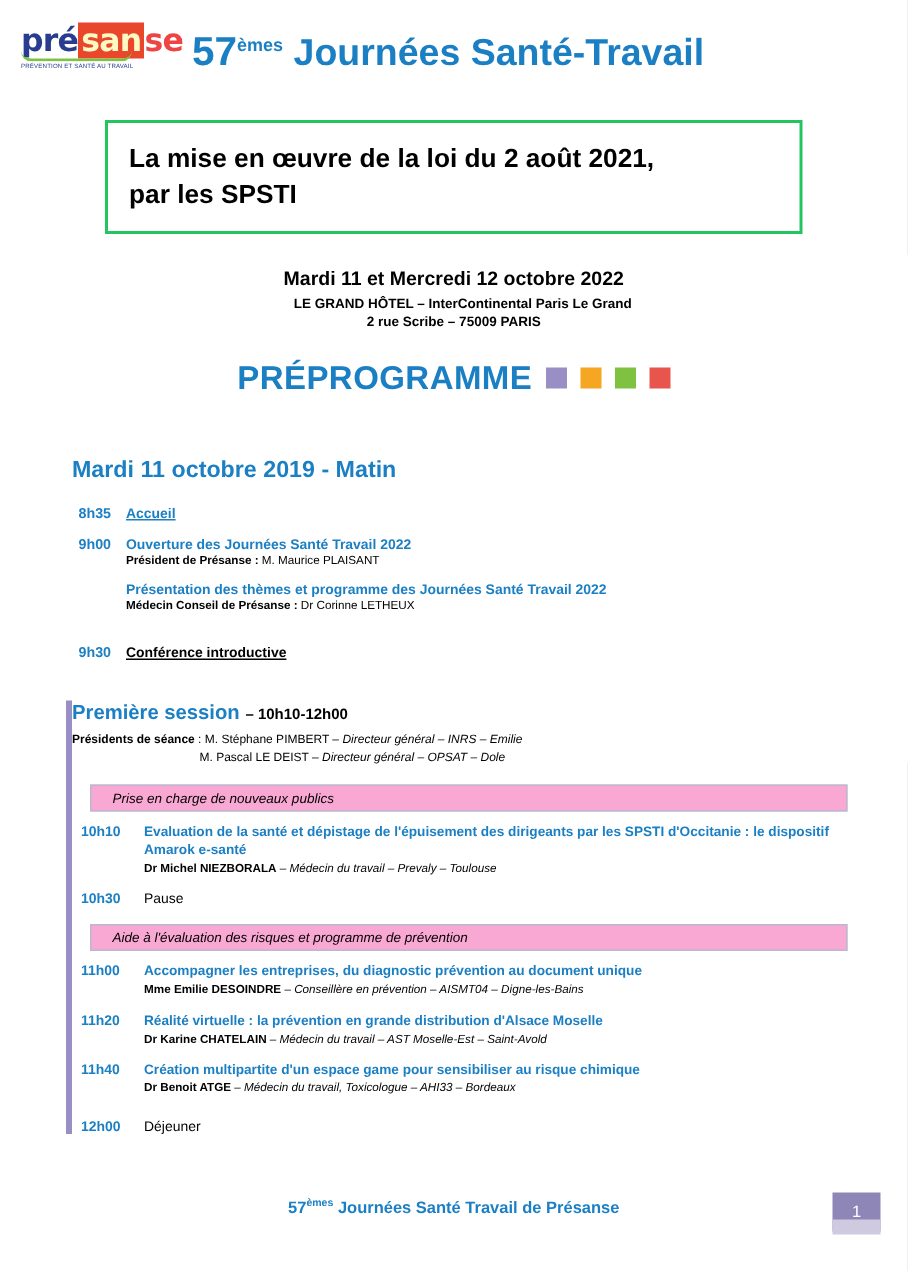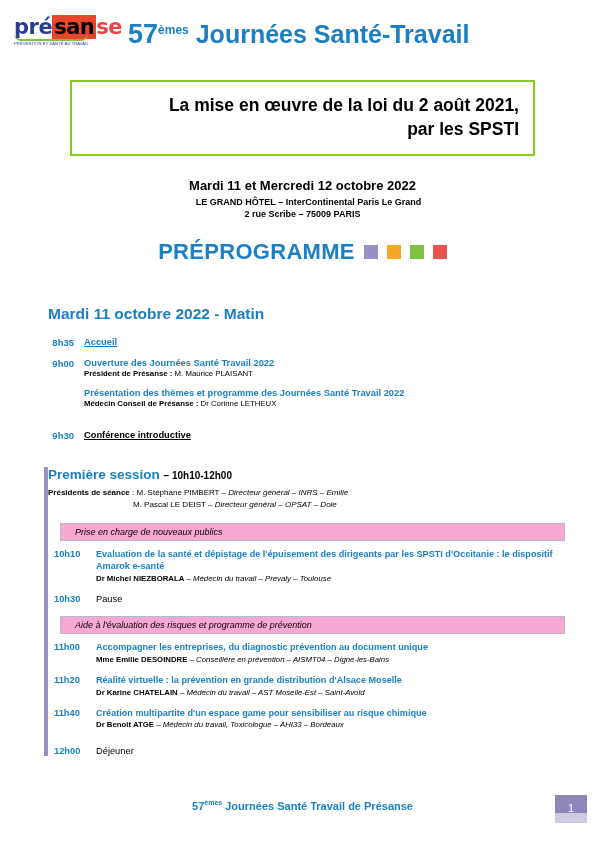--- a/index.html
+++ b/index.html
@@ -34,21 +34,21 @@
   }
   .logo-text {
     font-family: "DejaVu Sans", sans-serif;
     font-size: 21px;
     font-weight: bold;
     letter-spacing: -0.5px;
     line-height: 1;
     padding-top: 5px;
   }
   .logo-pre { color: #2a3c8f; }
-  .logo-san { color: #000000; background: #e8472c; padding: 0 2px; }
+  .logo-san { color: #fef9c3; background: #e8472c; padding: 0 2px; }
   .logo-se { color: #ef4444; }
   .logo-sub {
     font-size: 4.1px;
     color: #2a3c8f;
     letter-spacing: 0.1px;
     margin-top: 3px;
     font-family: "Liberation Sans", sans-serif;
     white-space: nowrap;
   }
   .logo-swoosh {
@@ -68,23 +68,23 @@
     font-weight: bold;
     white-space: nowrap;
     font-family: "Liberation Sans", sans-serif;
   }
   .header-title .num { font-size: 27px; }
   .header-title sup { font-size: 12px; }
 
   
   .title-box {
     margin: 22px 70px 0 70px;
-    border: 2px solid #84cc16;
+    border: 2px solid #22c55e;
     padding: 12px 14px 13px 14px;
-    text-align: right;
+    text-align: left;
   }
   .title-box .l1 {
     font-size: 17.5px;
     font-weight: bold;
     line-height: 1.35;
   }
 
   
   .dates {
     text-align: center;
@@ -286,21 +286,21 @@
   </div>
 
   <div class="prepro">
     <span class="word">PRÉPROGRAMME</span>
     <span class="sq" style="background:#9a8fc4"></span>
     <span class="sq" style="background:#f5a623"></span>
     <span class="sq" style="background:#7fc242"></span>
     <span class="sq" style="background:#e8554d"></span>
   </div>
 
-  <div class="day-head">Mardi 11 octobre 2022 - Matin</div>
+  <div class="day-head">Mardi 11 octobre 2019 - Matin</div>
 
   <div class="sched">
 
     <div class="row">
       <div class="time">8h35</div>
       <div class="row-body">
         <div class="rb-title u">Accueil</div>
       </div>
     </div>
 

